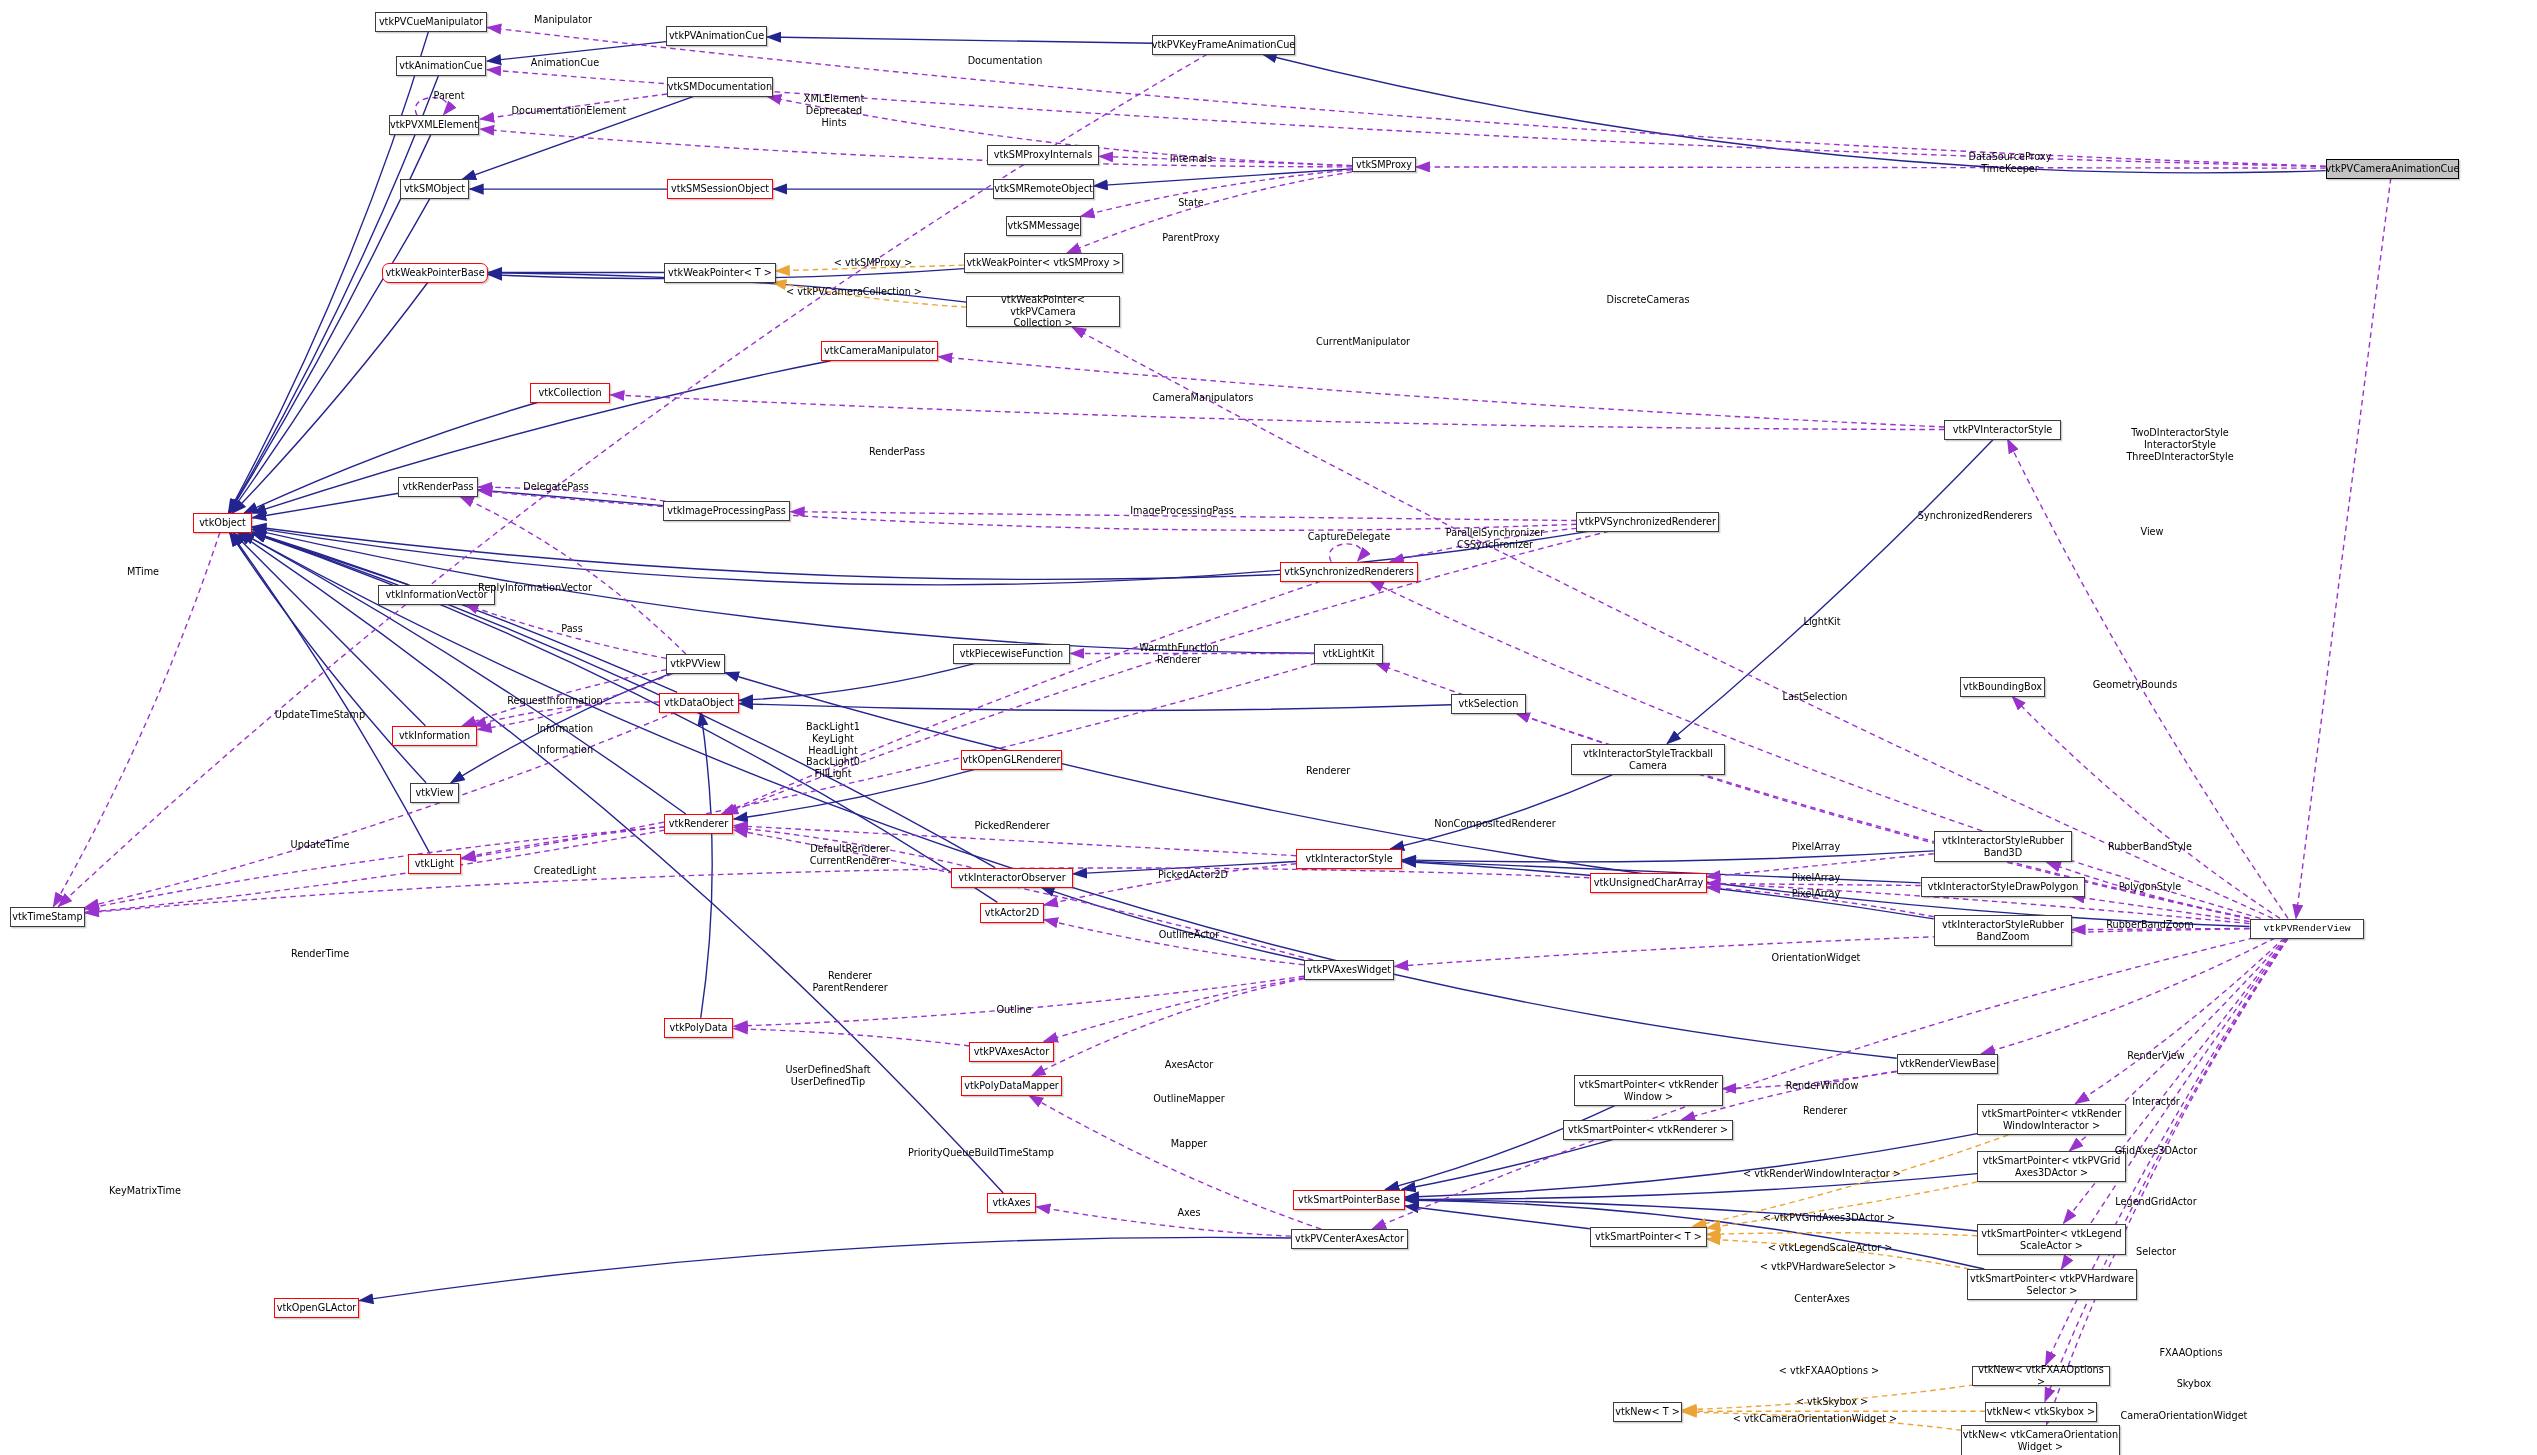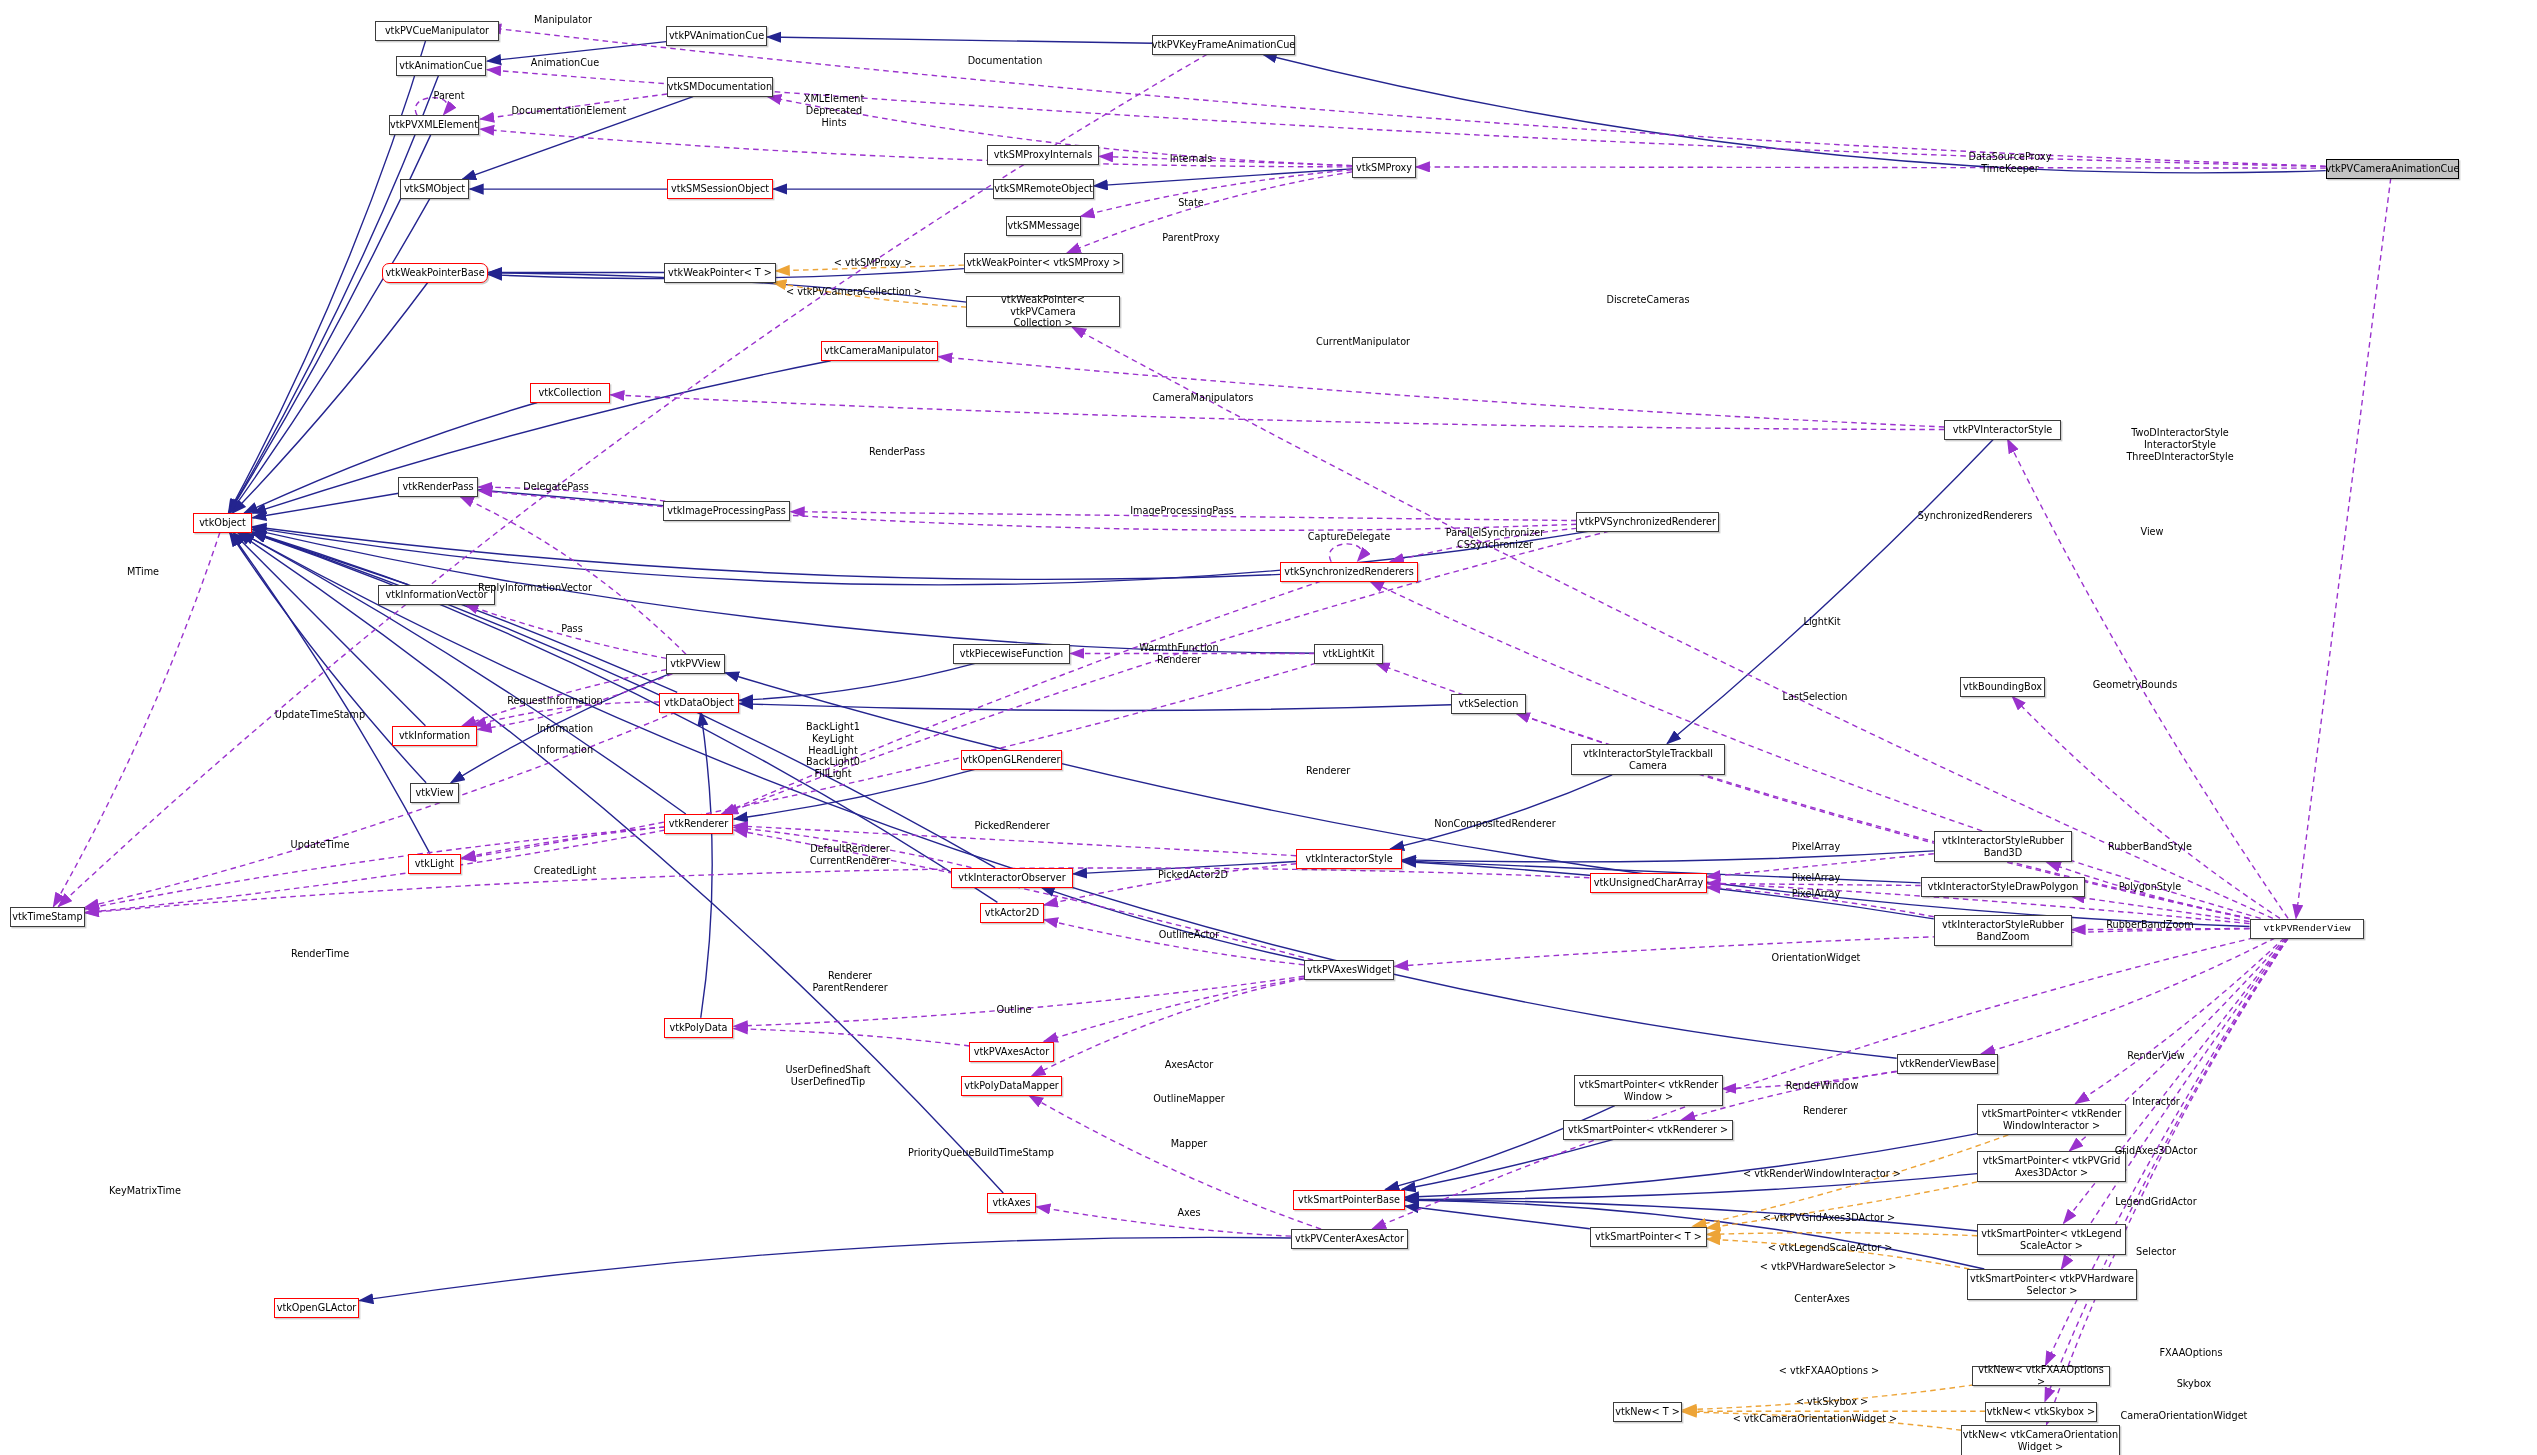--- a/index.html
+++ b/index.html
@@ -156,28 +156,28 @@
       <path d="M 2832.0 1825.5 Q 2662.4 1793.1 2454.0 1782.4" fill="none" stroke="#eda437" stroke-width="2" stroke-dasharray="8 6" marker-end="url(#m-template)"></path>
       <path d="M 1856.0 1778.2 Q 1695.9 1770.9 1490.0 1735.9" fill="none" stroke="#9a32cd" stroke-width="2" stroke-dasharray="8 6" marker-end="url(#m-usage)"></path>
       <path d="M 3241.2 1349.0 Q 2601.3 1501.5 1973.0 1768.0" fill="none" stroke="#9a32cd" stroke-width="2" stroke-dasharray="8 6" marker-end="url(#m-usage)"></path>
       <path d="M 3290.5 1349.0 Q 3091.4 1641.7 2941.5 1964.0" fill="none" stroke="#9a32cd" stroke-width="2" stroke-dasharray="8 6" marker-end="url(#m-usage)"></path>
       <path d="M 3290.7 1349.0 Q 3082.1 1663.9 2940.6 2016.0" fill="none" stroke="#9a32cd" stroke-width="2" stroke-dasharray="8 6" marker-end="url(#m-usage)"></path>
       <path d="M 3290.8 1349.0 Q 3072.7 1681.3 2942.9 2049.5" fill="none" stroke="#9a32cd" stroke-width="2" stroke-dasharray="8 6" marker-end="url(#m-usage)"></path>
       <path d="M 2838.9 1992.0 Q 2653.9 2018.9 2419.8 2028.1" fill="none" stroke="#eda437" stroke-width="2" stroke-dasharray="8 6" marker-end="url(#m-template)"></path>
       <path d="M 2854.8 2030.0 Q 2652.5 2030.0 2419.8 2030.0" fill="none" stroke="#eda437" stroke-width="2" stroke-dasharray="8 6" marker-end="url(#m-template)"></path>
       <path d="M 2820.6 2057.4 Q 2653.6 2036.0 2419.8 2031.1" fill="none" stroke="#eda437" stroke-width="2" stroke-dasharray="8 6" marker-end="url(#m-template)"></path>
     </svg>
-<div class="node normal" style="left: 375px; top: 21px; width: 124px; height: 19.5px;">vtkPVCueManipulator</div>
+<div class="node normal" style="left: 375px; top: 12px; width: 112px; height: 19.5px;">vtkPVCueManipulator</div>
     <div class="node normal" style="left: 666px; top: 26.4px; width: 101px; height: 19.5px;">vtkPVAnimationCue</div>
     <div class="node normal" style="left: 1152px; top: 35px; width: 143px; height: 19.5px;">vtkPVKeyFrameAnimationCue</div>
     <div class="node normal" style="left: 396px; top: 56px; width: 90px; height: 19.5px;">vtkAnimationCue</div>
     <div class="node normal" style="left: 667px; top: 77px; width: 106px; height: 19.5px;">vtkSMDocumentation</div>
     <div class="node normal" style="left: 389px; top: 115px; width: 90px; height: 19.5px;">vtkPVXMLElement</div>
     <div class="node normal" style="left: 987px; top: 145px; width: 112px; height: 19.5px;">vtkSMProxyInternals</div>
-    <div class="node normal" style="left: 1352px; top: 157px; width: 64px; height: 21px;">vtkSMProxy</div>
+    <div class="node normal" style="left: 1352px; top: 157px; width: 64px; height: 15px;">vtkSMProxy</div>
     <div class="node normal" style="left: 400px; top: 179px; width: 69px; height: 19.5px;">vtkSMObject</div>
     <div class="node red" style="left: 667px; top: 179px; width: 106px; height: 19.5px;">vtkSMSessionObject</div>
     <div class="node normal" style="left: 993px; top: 179px; width: 101px; height: 19.5px;">vtkSMRemoteObject</div>
     <div class="node normal" style="left: 1006px; top: 216px; width: 75px; height: 19.5px;">vtkSMMessage</div>
     <div class="node red" style="left: 382px; top: 263px; width: 106px; height: 19.5px; border-radius: 7px;">vtkWeakPointerBase</div>
     <div class="node normal" style="left: 664px; top: 263px; width: 112px; height: 19.5px;">vtkWeakPointer&lt; T &gt;</div>
     <div class="node normal" style="left: 964px; top: 253px; width: 159px; height: 19.5px;">vtkWeakPointer&lt; vtkSMProxy &gt;</div>
     <div class="node normal" style="left: 966px; top: 296px; width: 154px; height: 31px;">vtkWeakPointer&lt; vtkPVCamera
 Collection &gt;</div>
     <div class="node red" style="left: 821px; top: 341px; width: 117px; height: 19.5px;">vtkCameraManipulator</div>

